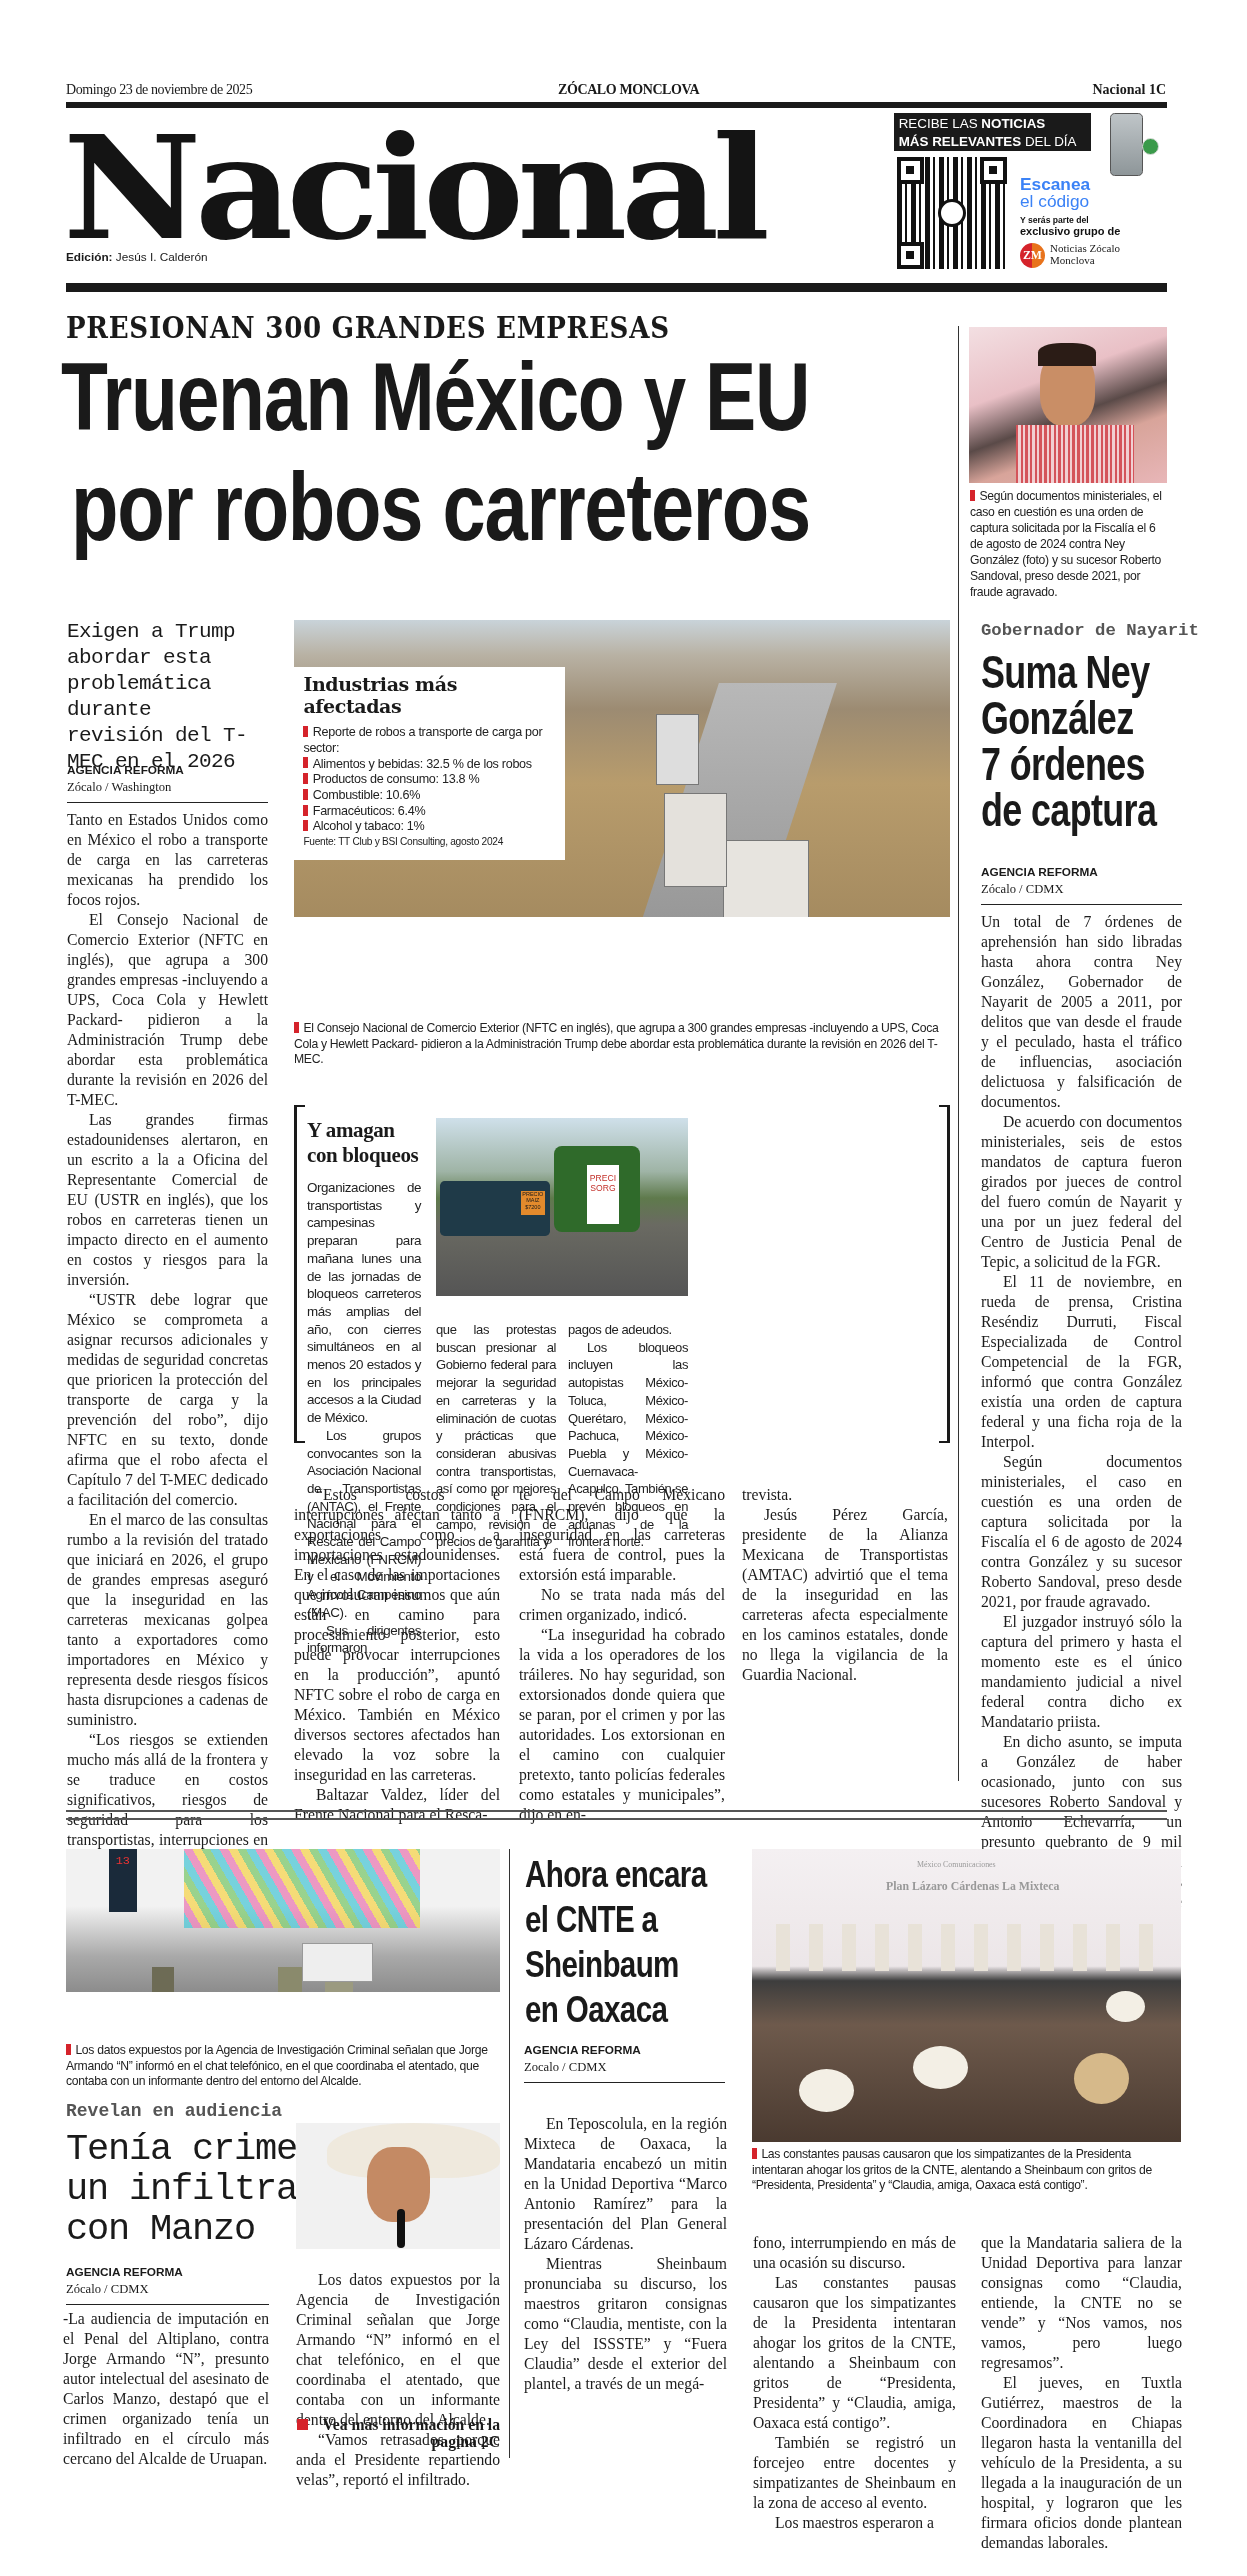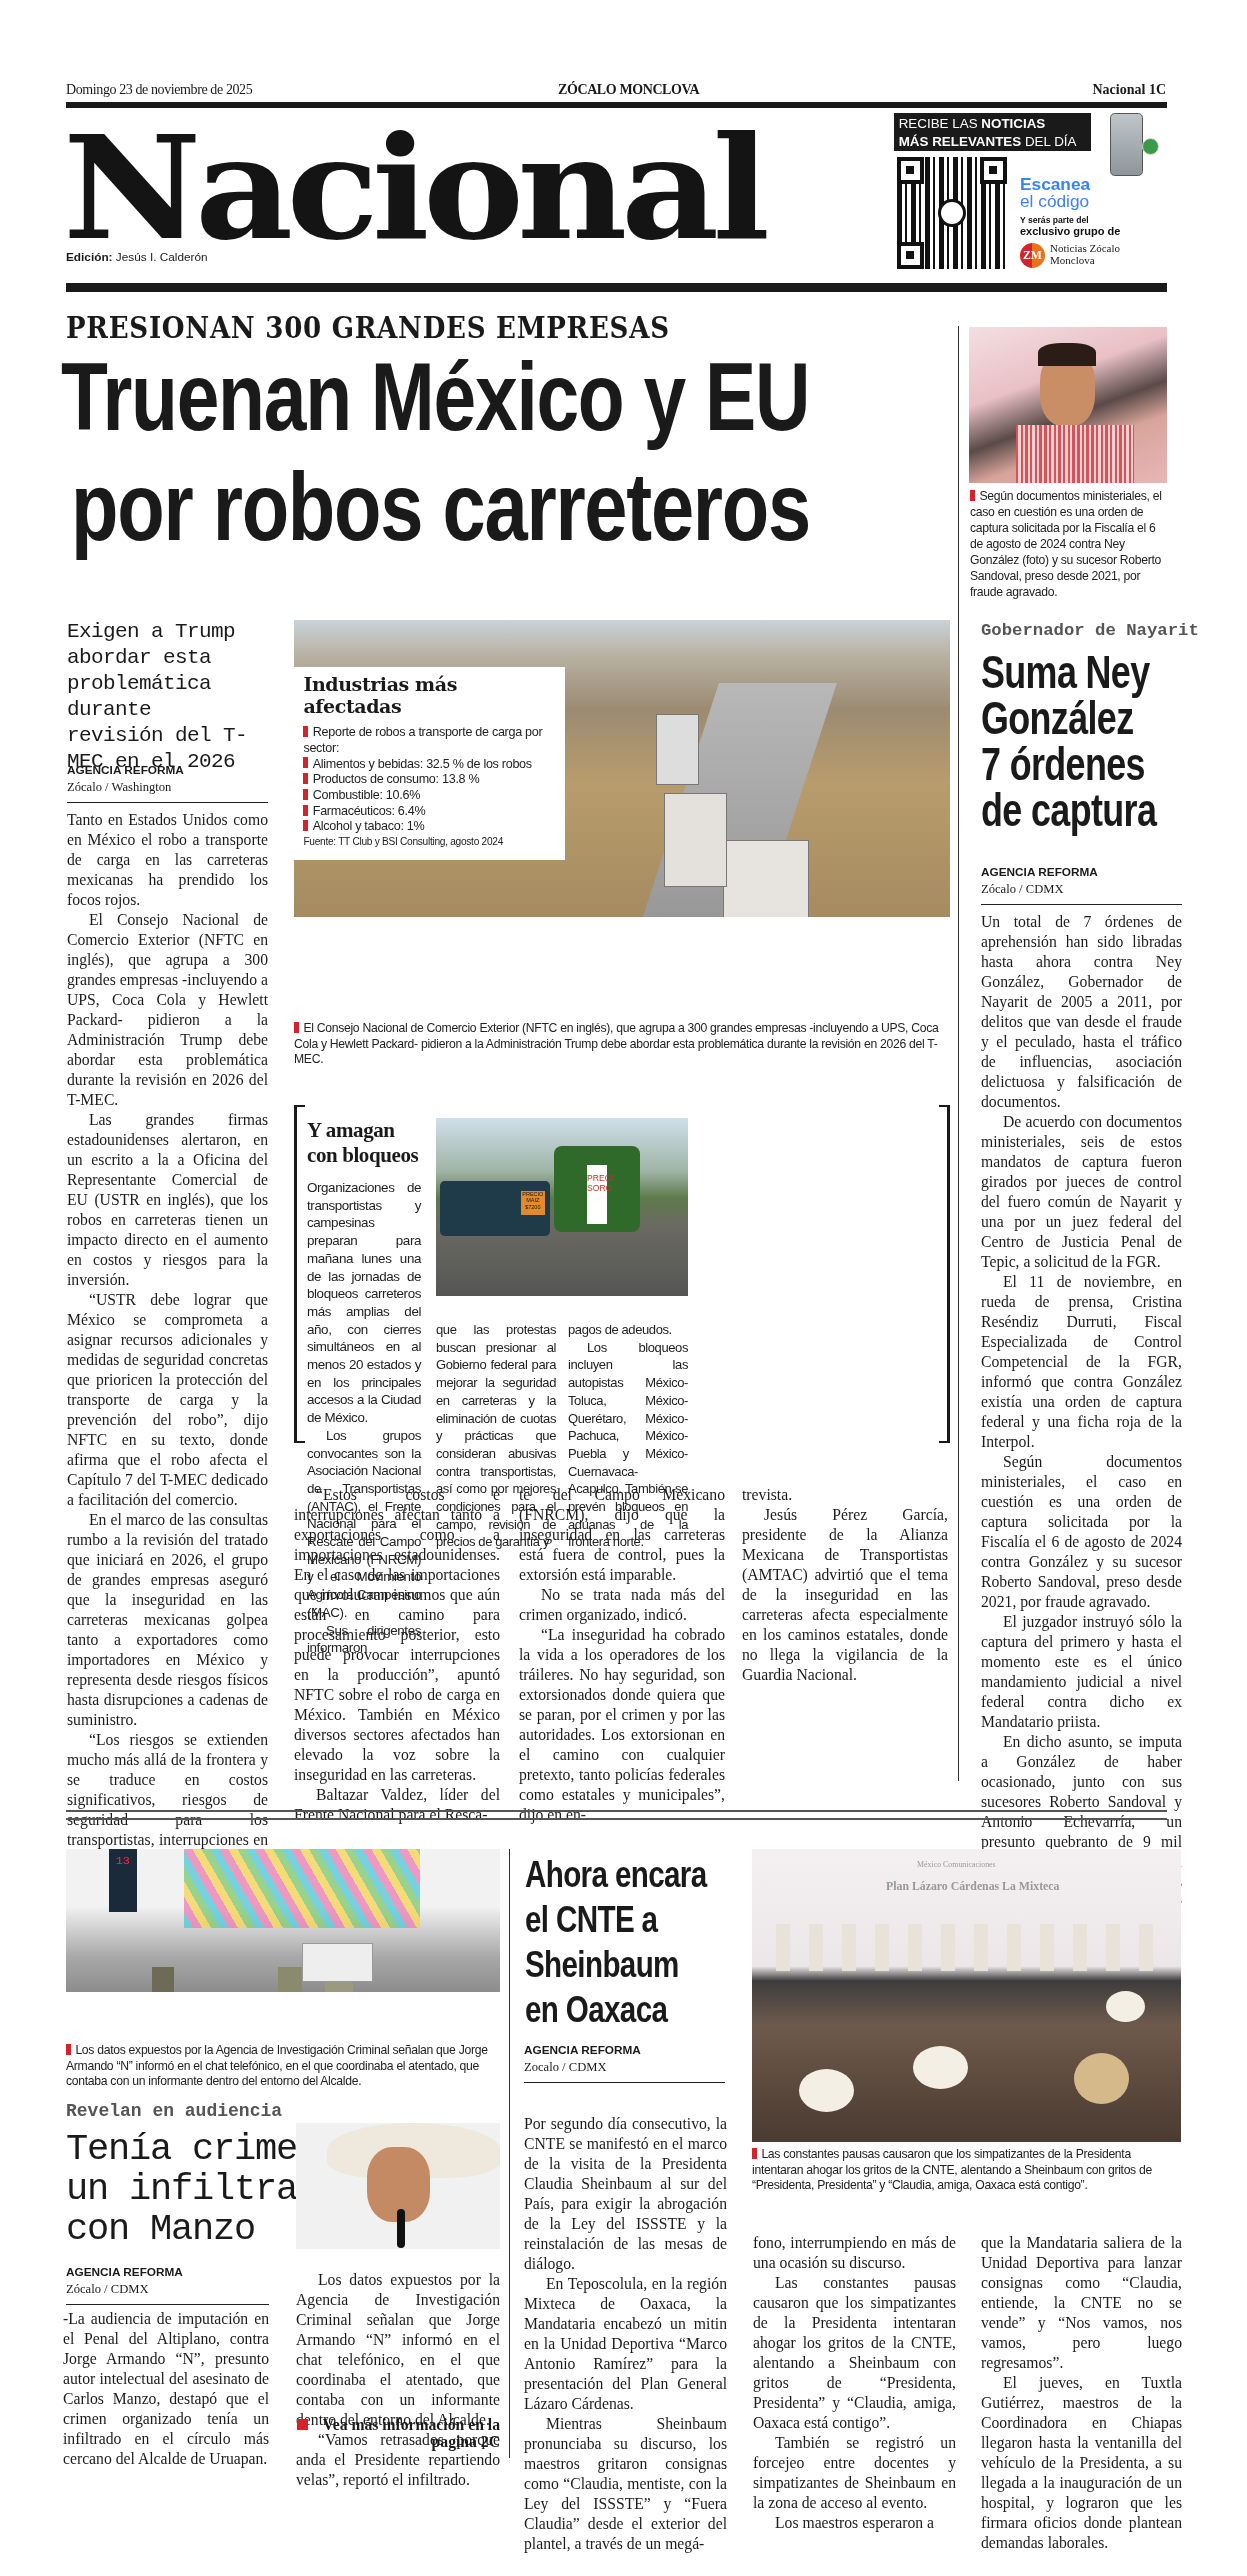--- a/index.html
+++ b/index.html
@@ -119,21 +119,21 @@
 <div class="abs" style="left:307px;top:1118px;width:118px;font-family:'Liberation Serif',serif;font-weight:bold;font-size:21px;line-height:25px;letter-spacing:-0.4px">Y amagan con bloqueos</div>
 <div class="abs side" style="left:307px;top:1179px;width:114px">
   <p class="first">Organizaciones de transportistas y campesinas preparan para mañana lunes una de las jornadas de bloqueos carreteros más amplias del año, con cierres simultáneos en al menos 20 estados y en los principales accesos a la Ciudad de México.</p>
   <p>Los grupos convocantes son la Asociación Nacional de Transportistas (ANTAC), el Frente Nacional para el Rescate del Campo Mexicano (FNRCM) y el Movimiento Agrícola Campesino (MAC).</p>
   <p>Sus dirigentes informaron</p>
 </div>
 <div class="abs photo" style="left:436px;top:1118px;width:252px;height:178px;background:linear-gradient(180deg,#cfe0ea 0%,#9fb4a6 30%,#5f7a4c 45%,#6a6a62 60%,#555 100%)">
   <div style="position:absolute;left:3.9px;top:63px;width:110px;height:55px;background:#1f3a48;border-radius:4.7px"></div>
   <div style="position:absolute;left:85px;top:73px;width:23.6px;height:23.6px;background:#e38a2c;font-size:5.5px;line-height:6.3px;text-align:center;font-family:'Liberation Sans',sans-serif">PRECIO MAIZ $7200</div>
   <div style="position:absolute;left:118px;top:27.5px;width:86px;height:86px;background:#2f6a2a;border-radius:7.9px"></div>
-  <div style="position:absolute;left:151px;top:47px;width:20px;height:59px;background:#fff;color:#c3302a;font-size:8.6px;text-align:center;font-family:'Liberation Sans',sans-serif;padding-top:7.9px">PRECI SORG</div>
+  <div style="position:absolute;left:151px;top:47px;width:32px;height:59px;background:#fff;color:#c3302a;font-size:8.6px;text-align:center;font-family:'Liberation Sans',sans-serif;padding-top:7.9px">PRECI SORG</div>
 </div>
 <div class="abs side" style="left:436px;top:1321px;width:120px;font-size:13px">
   <p class="first">que las protestas buscan presionar al Gobierno federal para mejorar la seguridad en carreteras y la eliminación de cuotas y prácticas que consideran abusivas contra transportistas, así como por mejores condiciones para el campo, revisión de precios de garantía y</p>
 </div>
 <div class="abs side" style="left:568px;top:1321px;width:120px;font-size:13px">
   <p class="first">pagos de adeudos.</p>
   <p>Los bloqueos incluyen las autopistas México-Toluca, México-Querétaro, México-Pachuca, México-Puebla y México-Cuernavaca-Acapulco. También se prevén bloqueos en aduanas de la frontera norte.</p>
 </div>
 
 <div class="abs body" style="left:294px;top:1485px;width:206px">
@@ -223,21 +223,20 @@
 <div class="abs hl" style="left:525px;top:1852px;font-size:37px;line-height:45px;transform:scaleX(0.8);letter-spacing:-0.8px">
   <div>Ahora encara</div>
   <div>el CNTE a</div>
   <div>Sheinbaum</div>
   <div>en Oaxaca</div>
 </div>
 <div class="abs byline" style="left:524px;top:2043px">AGENCIA REFORMA</div>
 <div class="abs dateline" style="left:524px;top:2060px">Zocalo / CDMX</div>
 <div class="abs rule" style="left:524px;top:2082px;width:201px;border-top-width:0.8px"></div>
 <div class="abs body" style="left:524px;top:2114px;width:203px">
-  <p class="first">Por segundo día consecutivo, la CNTE se manifestó en el marco de la visita de la Presidenta Claudia Sheinbaum al sur del País, para exigir la abrogación de la Ley del ISSSTE y la reinstalación de las mesas de diálogo.</p>
   <p>En Teposcolula, en la región Mixteca de Oaxaca, la Mandataria encabezó un mitin en la Unidad Deportiva “Marco Antonio Ramírez” para la presentación del Plan General Lázaro Cárdenas.</p>
   <p>Mientras Sheinbaum pronunciaba su discurso, los maestros gritaron consignas como “Claudia, mentiste, con la Ley del ISSSTE” y “Fuera Claudia” desde el exterior del plantel, a través de un megá-</p>
 </div>
 
 <div class="abs photo" style="left:752px;top:1849px;width:429px;height:293px;background:linear-gradient(180deg,#f4f0f2 0%,#ece6e8 40%,#3d3d3d 45%,#6e5a4c 60%,#4a3a30 100%)">
   <div style="position:absolute;left:165px;top:11px;font-family:'Liberation Serif',serif;font-size:7.9px;color:#999">México   Comunicaciones</div>
   <div style="position:absolute;left:134px;top:30px;font-family:Liberation Serif, serif;font-weight:bold;font-size:11.8px;color:#999">Plan Lázaro Cárdenas La Mixteca</div>
   <div style="position:absolute;left:23.6px;top:75px;width:393px;height:47px;background:repeating-linear-gradient(90deg,#e8e2d8 0 14px,transparent 14px 33px)"></div>
   <div style="position:absolute;left:47px;top:220px;width:55px;height:43px;border-radius:50%;background:#f3efe5"></div>
   <div style="position:absolute;left:161px;top:197px;width:55px;height:43px;border-radius:50%;background:#f3efe5"></div>

